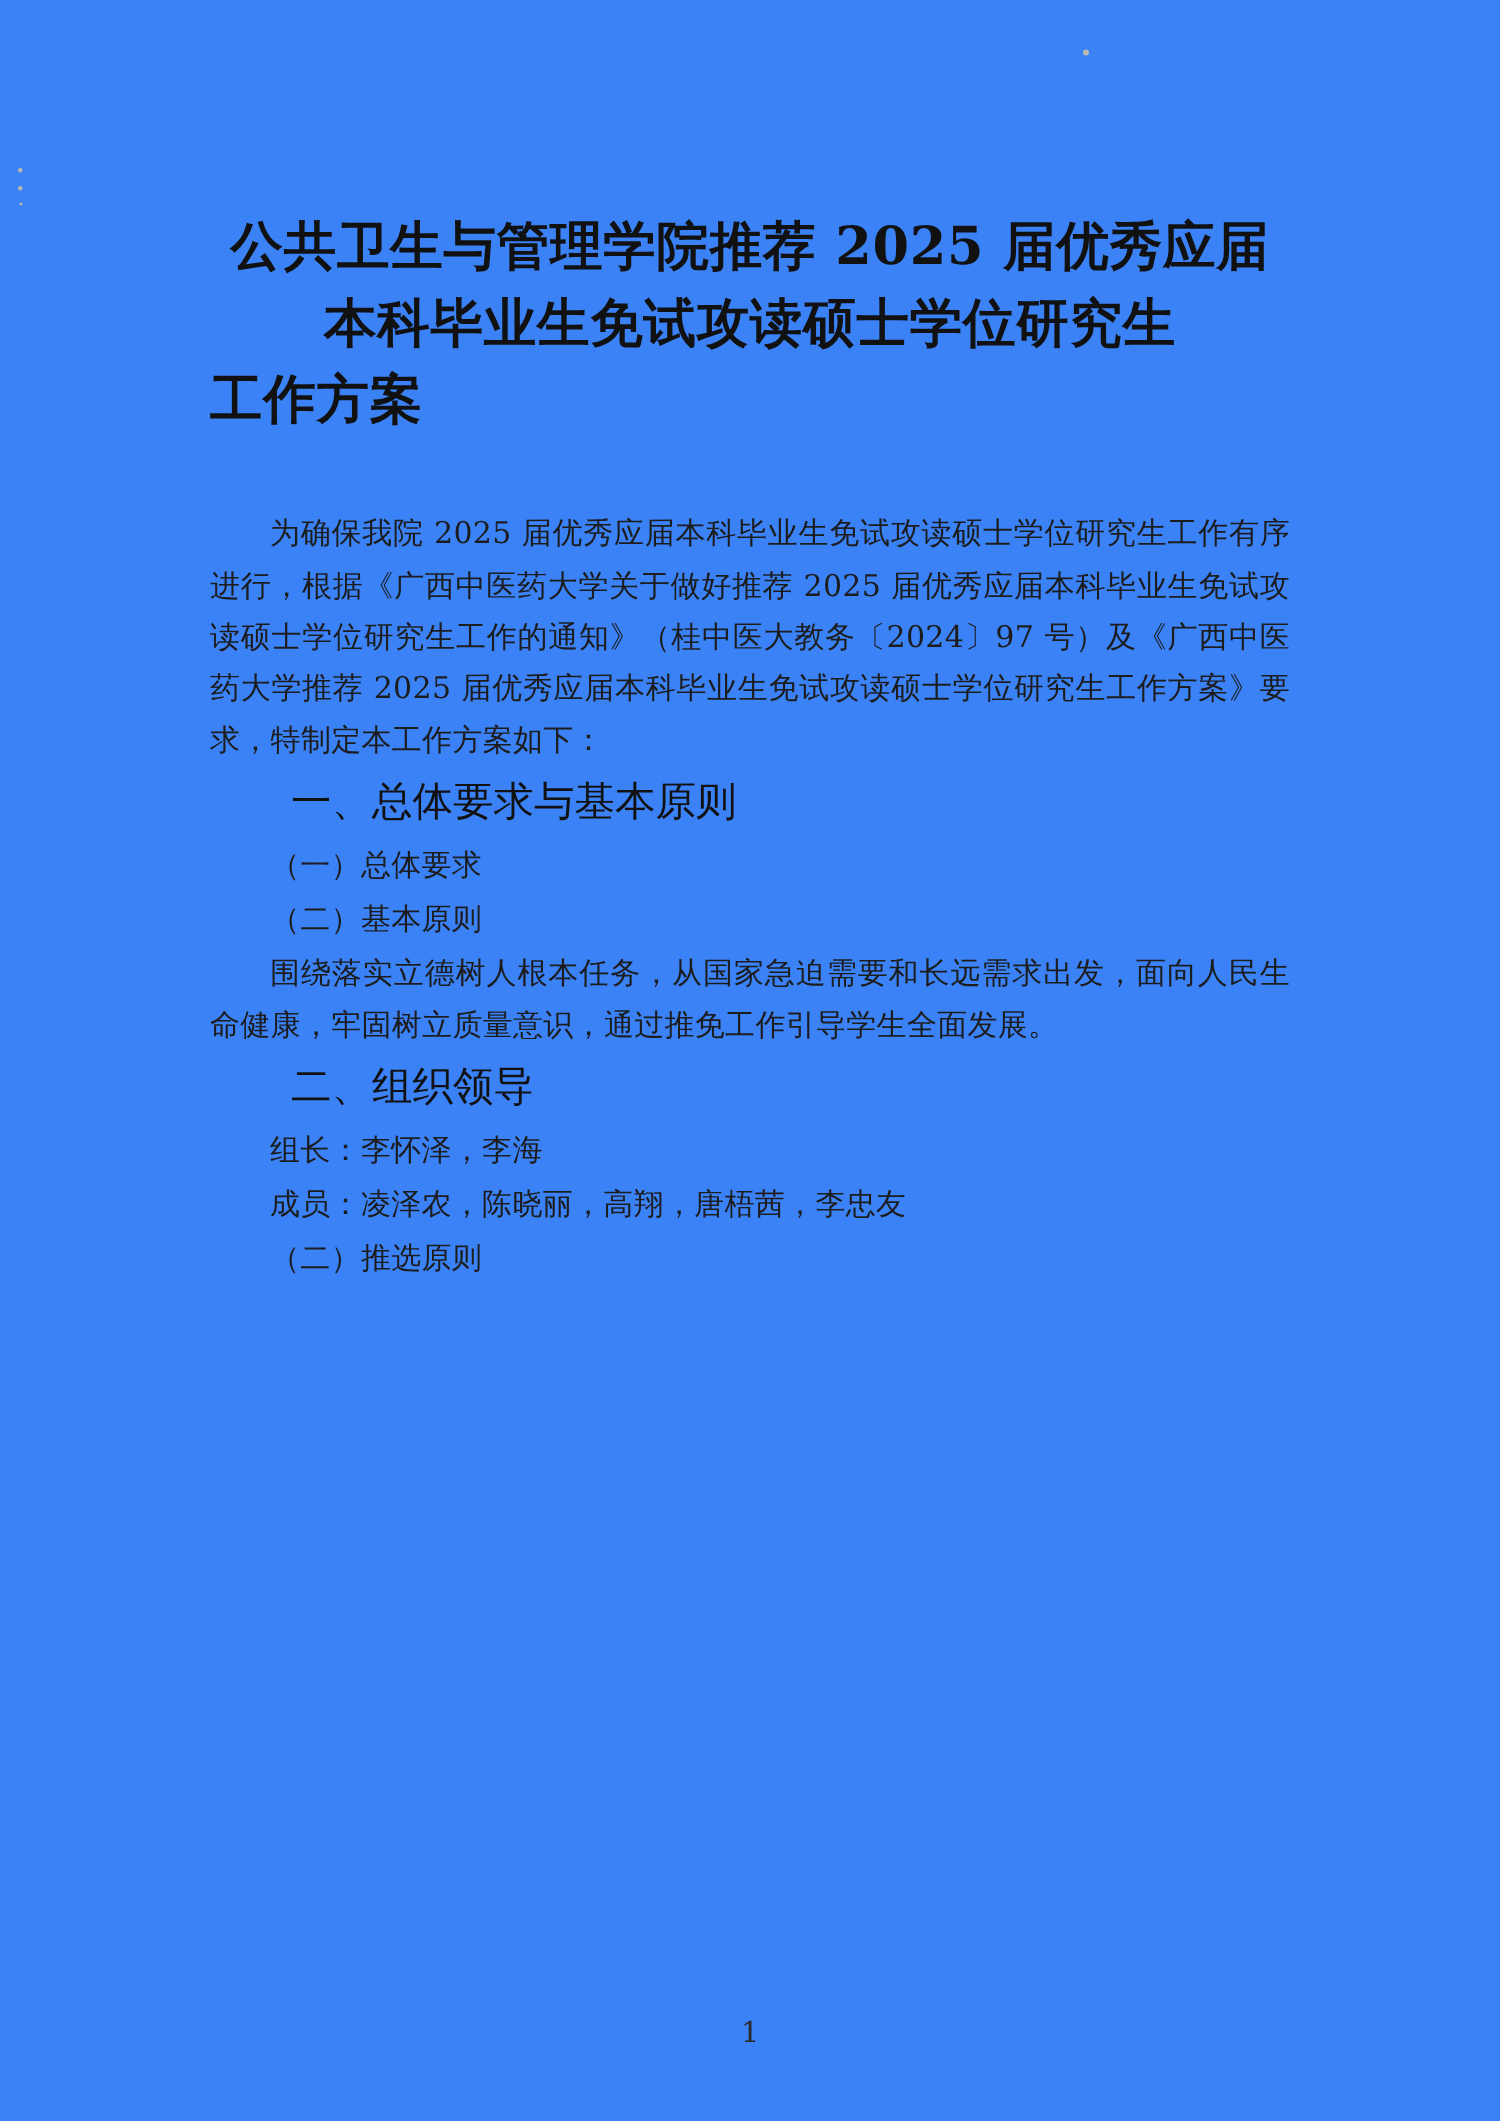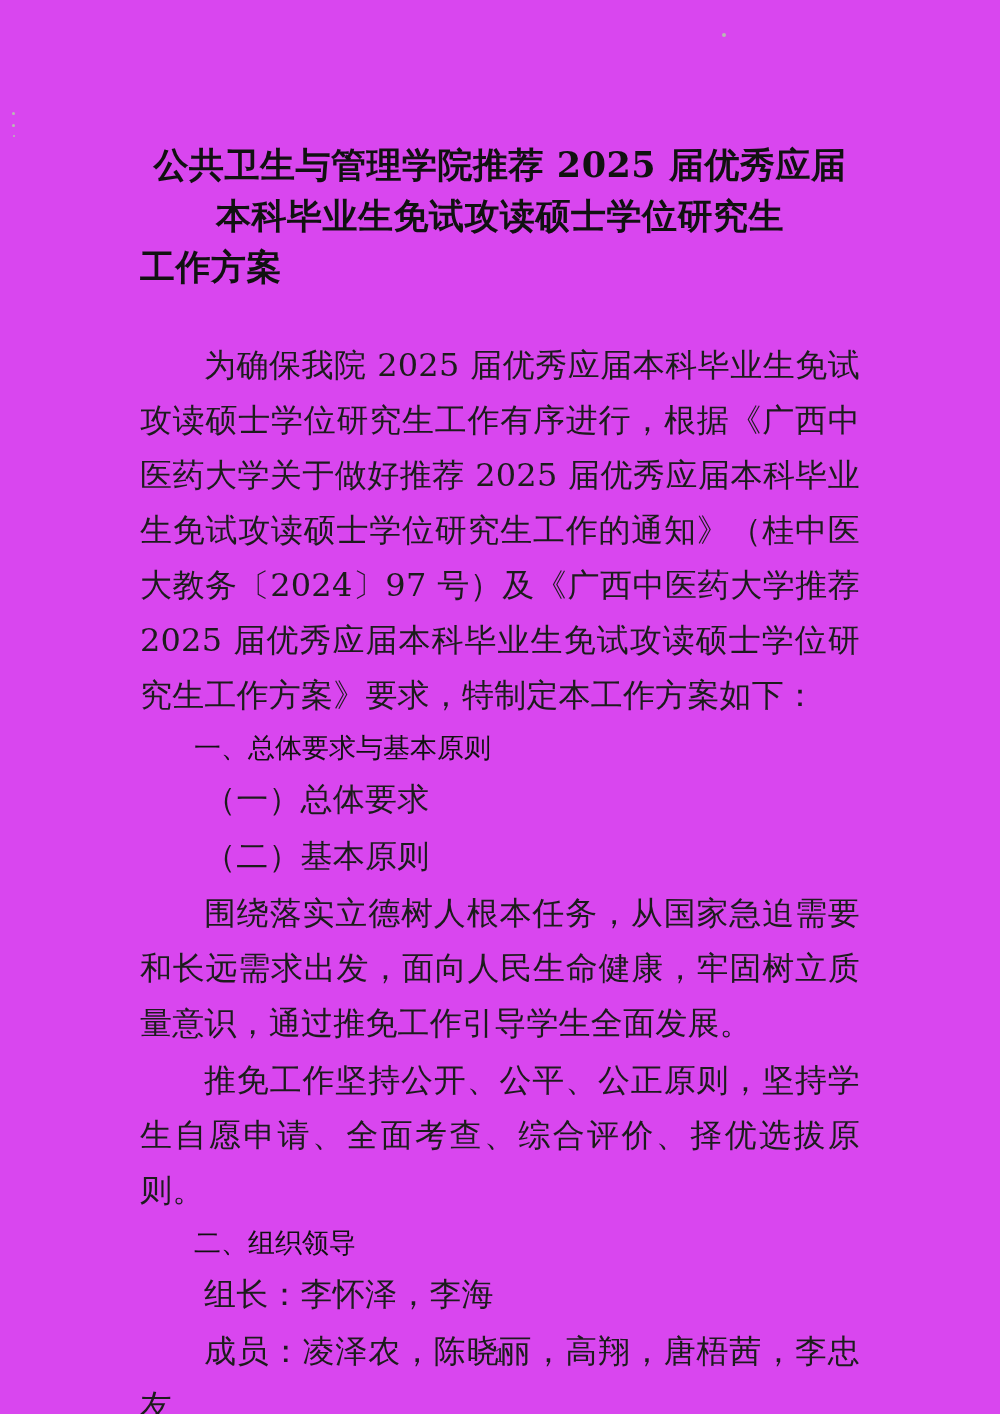--- a/index.html
+++ b/index.html
@@ -11,21 +11,21 @@
     height: 1414px;
     background: #ffffff;
     font-family: "DejaVu Serif", "Liberation Serif", serif;
     color: #1a1a1a;
     position: relative;
     overflow: hidden;
   }
   .page {
     position: absolute;
     inset: 0;
-    background: #d946ef;
+    background: #3b82f6;
   }
   
   .speck {
     position: absolute;
     background: #b9b9b3;
     border-radius: 50%;
   }
   .speck.s1 { left: 722px; top: 33px; width: 4px; height: 4px; }
   .speck.s2 { left: 12px; top: 112px; width: 3px; height: 3px; }
   .speck.s3 { left: 12px; top: 124px; width: 3px; height: 3px; }
@@ -48,21 +48,21 @@
     color: #111;
     margin: 0 0 46px 0;
   }
   .doc-title .tl {
     display: block;
     white-space: nowrap;
   }
   .doc-title .tl.c { text-align: left; }
 
   p.body {
-    font-size: 32px;
+    font-size: 20px;
     line-height: 1.72;
     margin: 0 0 2px 0;
     text-align: justify;
     text-justify: inter-ideograph;
     letter-spacing: 0.2px;
     color: #1c1c1c;
   }
   p.indent { text-indent: 2em; }
 
   h2.heading {
@@ -106,21 +106,20 @@
     <p class="body indent">为确保我院 2025 届优秀应届本科毕业生免试攻读硕士学位研究生工作有序进行，根据《广西中医药大学关于做好推荐 2025 届优秀应届本科毕业生免试攻读硕士学位研究生工作的通知》（桂中医大教务〔2024〕97 号）及《广西中医药大学推荐 2025 届优秀应届本科毕业生免试攻读硕士学位研究生工作方案》要求，特制定本工作方案如下：</p>
 
     <h2 class="heading">一、总体要求与基本原则</h2>
 
     <p class="body indent">（一）总体要求</p>
 
     <p class="body indent">（二）基本原则</p>
 
     <p class="body indent">围绕落实立德树人根本任务，从国家急迫需要和长远需求出发，面向人民生命健康，牢固树立质量意识，通过推免工作引导学生全面发展。</p>
 
-    <p class="body indent">推免工作坚持公开、公平、公正原则，坚持学生自愿申请、全面考查、综合评价、择优选拔原则。</p>
 
     <h2 class="heading">二、组织领导</h2>
 
 
     <p class="body indent">组长：李怀泽，李海</p>
 
     <p class="body indent">成员：凌泽农，陈晓丽，高翔，唐梧茜，李忠友</p>
 
     <p class="body indent">（二）推选原则</p>
 

